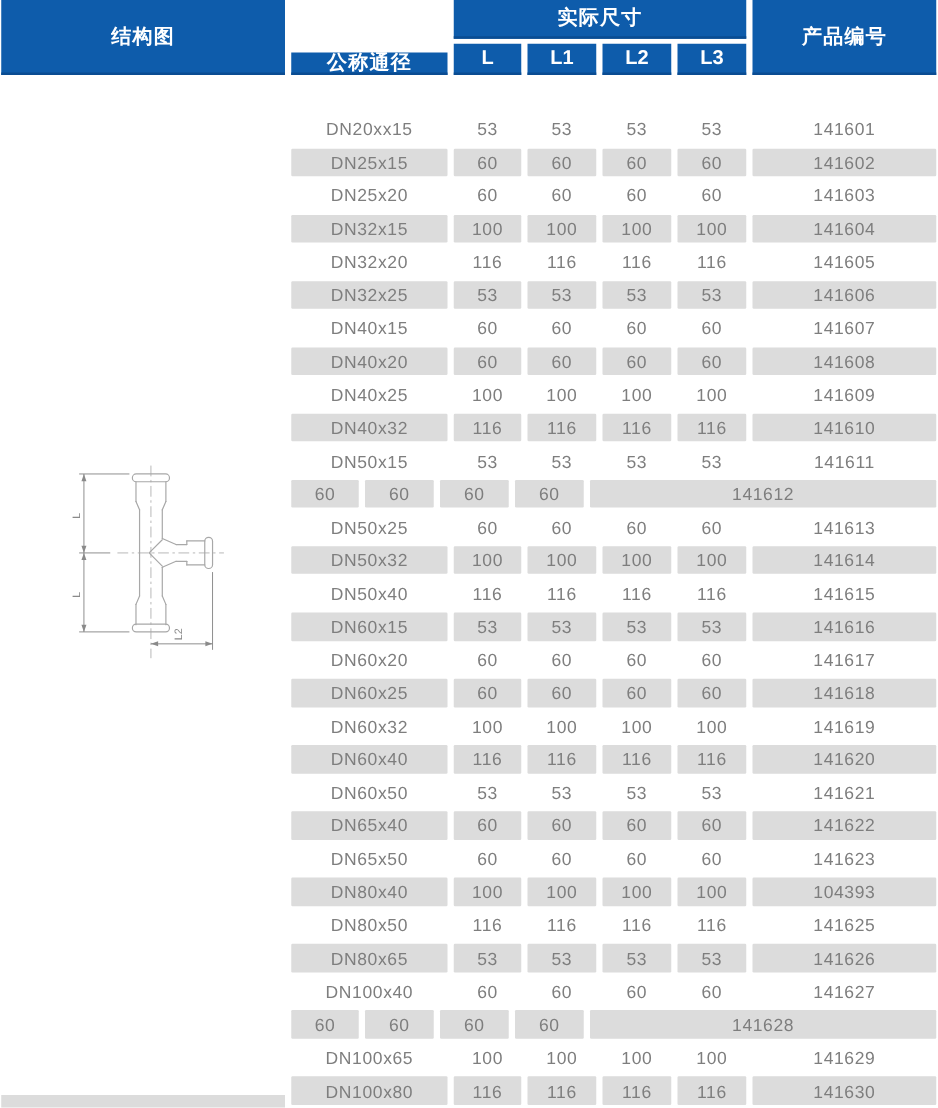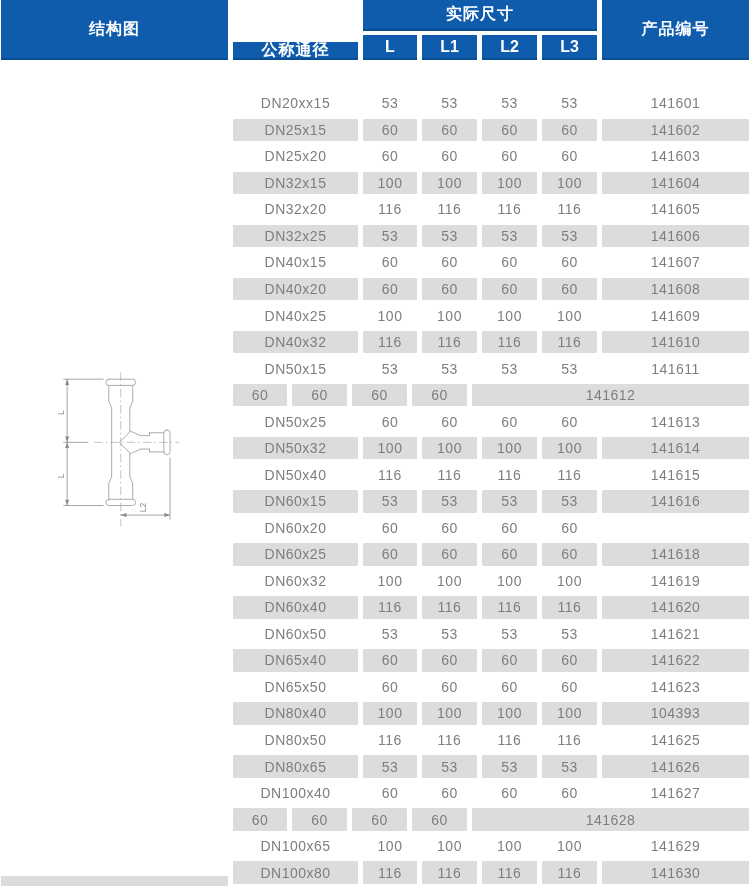--- a/index.html
+++ b/index.html
@@ -277,20 +277,21 @@
           <div class="cell c-dim2">53</div>
           <div class="cell c-dim2">53</div>
           <div class="cell c-code">141616</div>
         </div>
         <div class="row">
           <div class="cell c-dn">DN60x20</div>
           <div class="cell c-dim">60</div>
           <div class="cell c-dim2">60</div>
           <div class="cell c-dim2">60</div>
           <div class="cell c-dim2">60</div>
+          <div class="cell c-code">141617</div>
         </div>
         <div class="row striped">
           <div class="cell c-dn">DN60x25</div>
           <div class="cell c-dim">60</div>
           <div class="cell c-dim2">60</div>
           <div class="cell c-dim2">60</div>
           <div class="cell c-dim2">60</div>
           <div class="cell c-code">141618</div>
         </div>
         <div class="row">

